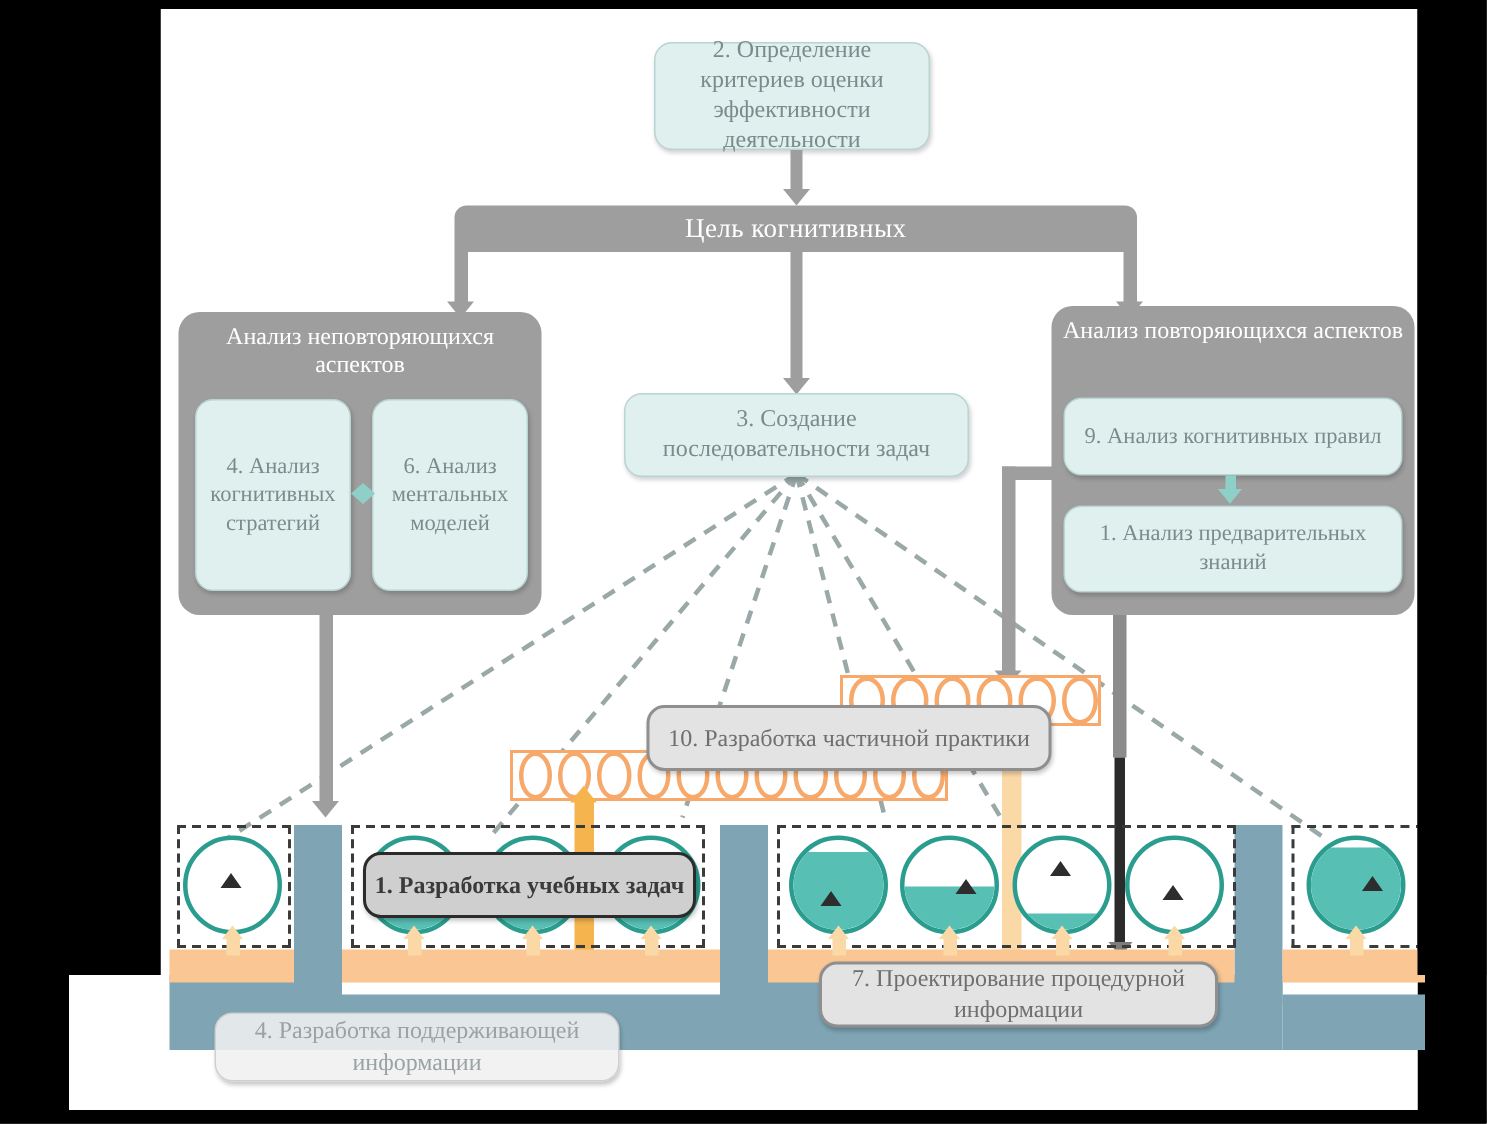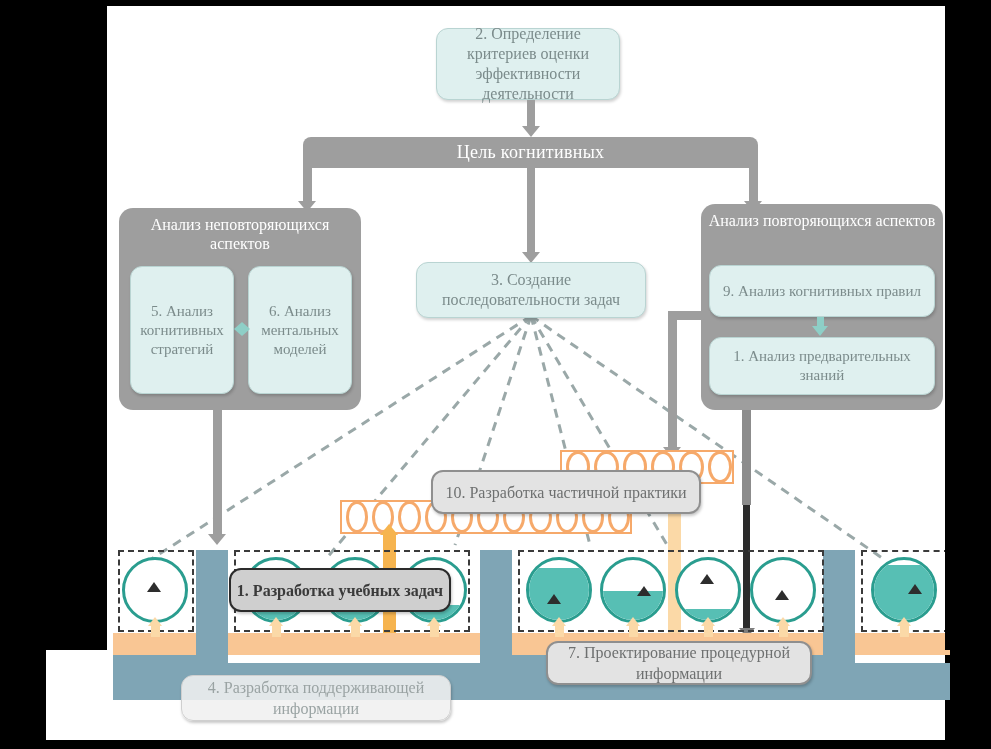--- a/index.html
+++ b/index.html
@@ -49,21 +49,21 @@
   
   .oUpStem{background:#fbd9a7;}
   .oUpHead{width:0;height:0;border-left:9px solid transparent;border-right:9px solid transparent;border-bottom:11px solid #fbd9a7;}
   .oUpStemS{background:#fbd9a7;}
   .oUpHeadS{width:0;height:0;border-left:7px solid transparent;border-right:7px solid transparent;border-bottom:9px solid #fbd9a7;}
 
   
   .chip{background:#e3e3e3;border:2px solid #8f8f8f;border-radius:12px;
         display:flex;align-items:center;justify-content:center;text-align:center;
         color:#6e7070;font-size:16px;line-height:21px;box-shadow:1px 2px 3px rgba(0,0,0,.22);}
-  .chipGhost{background:rgba(240,240,240,.88);border:1px solid #cfcfcf;color:#9aa3a3;margin-left:38px;}
+  .chipGhost{background:rgba(240,240,240,.88);border:1px solid #cfcfcf;color:#9aa3a3;}
   .chipDark{background:#cfcfcf;border:2px solid #2b2b2b;color:#3a3a3a;font-weight:bold;
             font-family:"Liberation Serif",serif;}
   svg{display:block;}
 </style>
 </head>
 <body>
 
 <div id="root">
 
   <div class="canvas"></div>
@@ -96,21 +96,21 @@
   <div class="abs vline" style="left:749px;top:168px;width:9px;height:35px;"></div>
   <div class="abs arrowDown" style="left:744px;top:201px;"></div>
 
   <div class="abs vline" style="left:527px;top:168px;width:8px;height:86px;"></div>
   <div class="abs arrowDown" style="left:522px;top:252px;"></div>
 
   <div class="abs grayBox" style="left:119px;top:208px;width:242px;height:202px;">
     <div class="grpTitle">Анализ неповторяющихся аспектов</div>
   </div>
   <div class="abs mint small" style="left:130px;top:266px;width:104px;height:128px;">
-    <span>5. Анализ когнитивных стратегий</span>
+    <span>4. Анализ когнитивных стратегий</span>
   </div>
   <div class="abs mint small" style="left:248px;top:266px;width:104px;height:128px;">
     <span>6.  Анализ ментальных моделей</span>
   </div>
 
   <div class="abs" style="left:234px;top:320px;width:16px;height:18px;">
     <div class="abs tealArrowL" style="left:0;top:2px;"></div>
     <div class="abs tealV" style="left:6px;top:6px;width:5px;height:6px;"></div>
     <div class="abs tealArrowR" style="left:8px;top:2px;"></div>
   </div>
@@ -249,21 +249,21 @@
     <div class="circFill" style="height:92%;"></div>
     <div class="tri" style="left:34px;top:24px;"></div>
   </div>
   <div class="abs oUpStemS" style="left:900px;top:625px;width:9px;height:12px;"></div>
   <div class="abs oUpHeadS" style="left:897px;top:617px;"></div>
 
   <div class="abs" style="left:945px;top:0;width:46px;height:650px;background:#000;"></div>
   <div class="abs" style="left:0;top:0;width:107px;height:650px;background:#000;"></div>
   <div class="abs" style="left:0;top:740px;width:991px;height:9px;background:#000;"></div>
 
-  <div class="abs chip chipDark" style="left:229px;top:568px;width:222px;height:44px;">
+  <div class="abs chip chipDark" style="left:242px;top:568px;width:222px;height:44px;">
     <span>1. Разработка учебных задач</span>
   </div>
 
   <div class="abs chip" style="left:546px;top:641px;width:266px;height:44px;">
     <span>7. Проектирование процедурной информации</span>
   </div>
 
   <div class="abs chip chipGhost" style="left:143px;top:675px;width:270px;height:46px;">
     <span>4. Разработка поддерживающей информации</span>
   </div>

